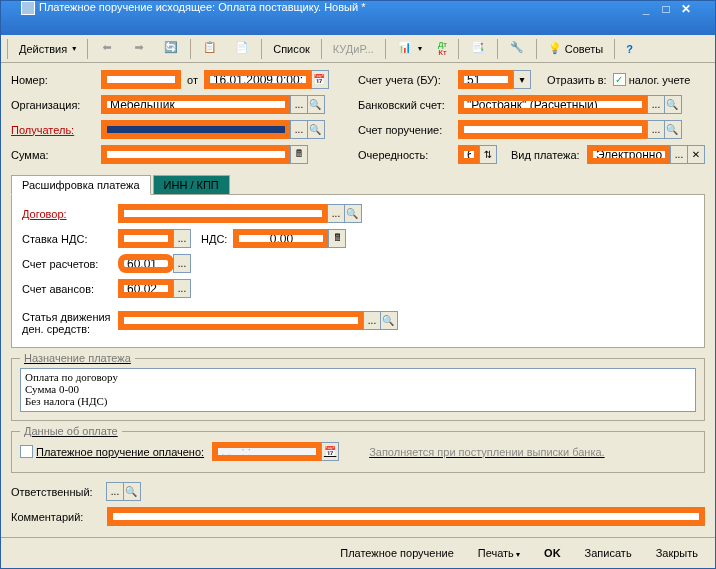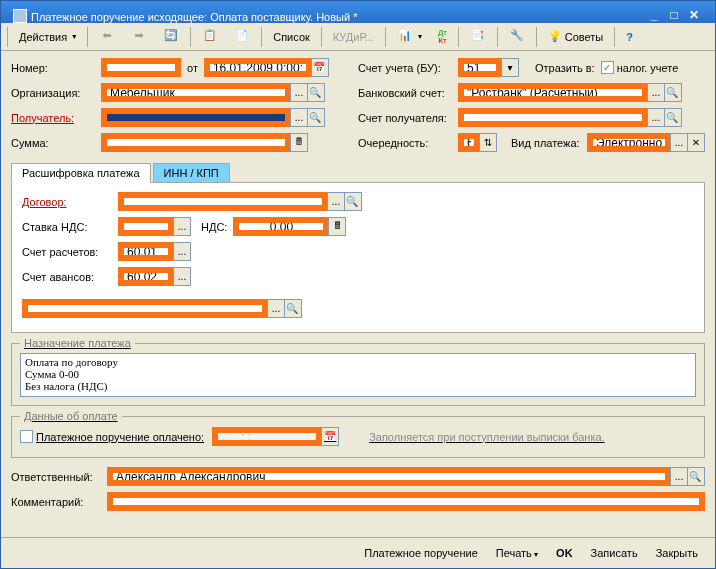--- a/index.html
+++ b/index.html
@@ -1,18 +1,18 @@
 <!DOCTYPE html>
 <html><head>
 <meta charset="utf-8">
 <style>
 * { box-sizing: border-box; margin: 0; padding: 0; }
 body { font-family: Tahoma, Arial, sans-serif; font-size: 11px; background: #ece9d8; width: 716px; height: 569px; overflow: hidden; }
 .window { width: 716px; height: 569px; border: 1px solid #2a5fa8; display: flex; flex-direction: column; }
-.titlebar { background: linear-gradient(#3a8fe8, #2a6fc8); color: #fff; height: 22px; display: flex; align-items: flex-end; padding: 0 12px; font-size: 11px; }
+.titlebar { background: linear-gradient(#3a8fe8, #2a6fc8); color: #fff; height: 34px; display: flex; align-items: flex-start; padding: 0 20px; font-size: 11px; }
 .titlebar-icon { width: 14px; height: 14px; margin-right: 4px; background: #a8c8e8; border: 1px solid #fff; }
 .titlebar-text { flex: 1; }
 .titlebar-btns { display: flex; gap: 2px; }
 .titlebar-btn { width: 18px; height: 16px; color: #fff; cursor: pointer; display: flex; align-items: center; justify-content: center; font-weight: bold; font-size: 12px; }
 .toolbar { background: #ece9d8; border-bottom: 1px solid #aca899; height: 28px; display: flex; align-items: center; padding: 2px 4px; gap: 2px; }
 .tbtn { height: 22px; padding: 0 6px; border: 1px solid transparent; background: transparent; cursor: pointer; display: flex; align-items: center; gap: 3px; font-size: 11px; }
 .tbtn.drop::after { content: "▾"; font-size: 8px; margin-left: 2px; }
 .tbtn.disabled { color: #999; }
 .tsep { width: 1px; height: 20px; background: #aca899; margin: 0 2px; }
 .ticon { width: 16px; height: 16px; display: inline-block; }
@@ -20,27 +20,27 @@
 .row { display: flex; align-items: center; margin-bottom: 4px; min-height: 21px; }
 .lbl { display: inline-block; font-size: 11px; }
 .red-u { color: #b00; text-decoration: underline; }
 .inp { height: 19px; border: 6px solid #f97316; background: #fff; font-size: 12px; padding: 0 3px; }
 .inp.sel { background: #1a3a7a; color: #fff; }
 .sb { width: 18px; height: 19px; border: 1px solid #7f9db9; background: #ece9d8; cursor: pointer; display: inline-flex; align-items: center; justify-content: center; font-size: 10px; margin-left: -1px; }
 .twocol { display: flex; gap: 20px; }
 .twocol > div { flex: 1; }
 .cb { width: 13px; height: 13px; border: 1px solid #7f9db9; background: #fff; display: inline-flex; align-items: center; justify-content: center; margin-right: 3px; cursor: pointer; font-size: 10px; color: #2a5; }
 .tabs { display: flex; border-bottom: 1px solid #aca899; margin-top: 6px; }
-.tab { padding: 3px 10px; border: 1px solid #aca899; background: #7dd3fc; cursor: pointer; margin-right: 2px; margin-bottom: -1px; position: relative; }
+.tab { padding: 3px 10px; border: 1px solid #aca899; background: #0f766e; cursor: pointer; margin-right: 2px; margin-bottom: -1px; position: relative; }
 .tab.active { background: #fff; border-bottom: 1px solid #fff; }
 .tabpanel { border: 1px solid #aca899; border-top: none; background: #fff; padding: 8px 10px; }
 .textarea { width: 100%; height: 44px; border: 1px solid #7f9db9; background: #fff; font-size: 11px; padding: 2px 4px; resize: none; font-family: Tahoma; white-space: pre; }
 fieldset { border: 1px solid #aca899; padding: 4px 8px 6px; margin-top: 4px; text-decoration: underline; }
 legend { color: #777; font-size: 11px; padding: 0 4px; }
-.footer { border-top: 1px solid #aca899; background: #ece9d8; padding: 4px 8px; display: flex; justify-content: flex-end; align-items: center; }
+.footer { border-top: 1px solid #aca899; background: #ece9d8; padding: 4px 8px; display: flex; justify-content: flex-end; gap: 6px; align-items: center; }
 .fbtn { height: 22px; padding: 0 8px; border: 1px solid transparent; background: transparent; cursor: pointer; font-size: 11px; }
 .fbtn.drop::after { content: " ▾"; font-size: 8px; }
 .hint { color: #888; font-size: 11px; }
 </style>
 </head>
 <body>
 
 <div class="window">
   <div class="titlebar">
     <div class="titlebar-icon"></div>
@@ -134,36 +134,36 @@
           <span class="lbl" style="width:90px">Сумма:</span>
           <input class="inp" style="width: 190px; text-align: right;">
           <button class="sb">
               <span>🖩</span>
             </button>
         </div>
       </div>
       <div>
         <div class="row">
           <span class="lbl" style="width:100px">Счет учета (БУ):</span>
-          <input class="inp" style="width: 44px;" value="51">
+          <input class="inp" style="width: 56px;" value="51">
           <button class="sb">▾</button>
           <span class="lbl" style="margin-left:16px">Отразить в:</span>
           <span class="cb" style="margin-left:6px">✓</span>
           <span class="lbl">налог. учете</span>
         </div>
         <div class="row">
           <span class="lbl" style="width:100px">Банковский счет:</span>
           <input class="inp" style="width: 190px;" value="&quot;Ростбанк&quot; (Расчетный)">
           <button class="sb">...</button>
           <button class="sb">
               <span>🔍</span>
             </button>
         </div>
         <div class="row">
-          <span class="lbl" style="width:100px">Счет получателя:</span>
+          <span class="lbl" style="width:100px">Счет поручение:</span>
           <input class="inp" style="width: 190px;">
           <button class="sb">...</button>
           <button class="sb">
               <span>🔍</span>
             </button>
         </div>
         <div class="row">
           <span class="lbl" style="width:100px">Очередность:</span>
           <input class="inp" style="width: 22px; text-align: center;" value="6">
           <button class="sb">
@@ -195,29 +195,30 @@
         <input class="inp" style="width: 56px;">
         <button class="sb">...</button>
         <span class="lbl" style="margin:0 6px 0 10px">НДС:</span>
         <input class="inp" style="width: 96px; text-align: center;" value="0,00">
         <button class="sb">
             <span>🖩</span>
           </button>
       </div>
       <div class="row">
         <span class="lbl" style="width:96px">Счет расчетов:</span>
-        <input class="inp" style="width: 56px;" value="60.01">
+        <input class="inp" style="width: 56px; border-radius: 8px;" value="60.01">
         <button class="sb">...</button>
       </div>
       <div class="row">
         <span class="lbl" style="width:96px">Счет авансов:</span>
         <input class="inp" style="width: 56px;" value="60.02">
         <button class="sb">...</button>
       </div>
       <div class="row" style="margin-top:12px;align-items:flex-start">
+        <span class="lbl" style="width:96px"><span>Статья движения</span><br><span>ден. средств:</span></span>
         <input class="inp" style="width: 246px;">
         <button class="sb">...</button>
         <button class="sb">
             <span>🔍</span>
           </button>
       </div>
     </div>
 
     <fieldset>
       <legend>Назначение платежа</legend>
@@ -234,21 +235,20 @@
         <input class="inp" style="width: 110px; margin-left: 8px; color: rgb(170, 170, 170); background: rgb(244, 244, 244);" value=". .   : :">
         <button class="sb">
             <span>📅</span>
           </button>
         <span class="hint" style="margin-left:30px">Заполняется при поступлении выписки банка.</span>
       </div>
     </fieldset>
 
     <div class="row" style="margin-top:8px">
       <span class="lbl" style="width:96px">Ответственный:</span>
-      <input class="inp" style="flex: 1 1 0%;" value="Александр Александрович">
       <button class="sb">...</button>
       <button class="sb">
           <span>🔍</span>
         </button>
     </div>
     <div class="row">
       <span class="lbl" style="width:96px">Комментарий:</span>
       <input class="inp" style="flex: 1 1 0%;">
     </div>
   </div>

